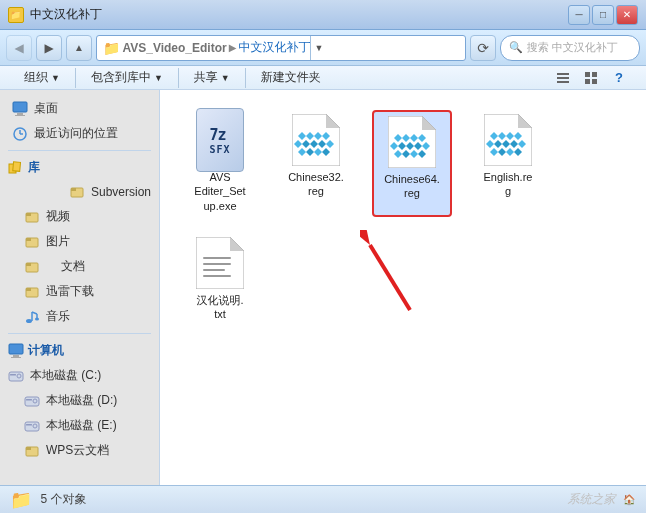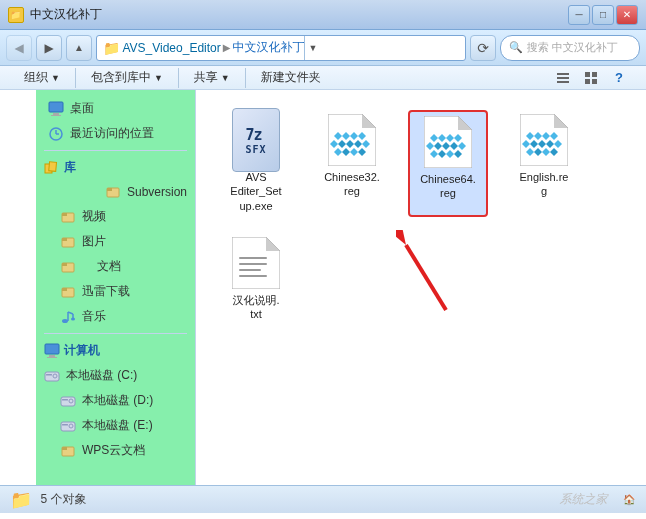--- a/index.html
+++ b/index.html
@@ -163,25 +163,24 @@
     
     .main {
       display: flex;
       height: calc(519px - 30px - 36px - 30px - 28px);
     }
 
     
     .sidebar {
       width: 160px;
       min-width: 160px;
-      background: #86efac;
+      background: #e5e5e5;
       border-right: 1px solid #c0d4ea;
       overflow-y: auto;
       padding: 6px 0;
-      margin-left: 36px;
     }
     .sidebar-item {
       display: flex;
       align-items: center;
       gap: 6px;
       padding: 4px 8px 4px 12px;
       cursor: pointer;
       font-size: 12px;
       color: #333;
     }
@@ -278,21 +277,21 @@
       padding: 0 10px;
       gap: 10px;
       font-size: 12px;
       color: #444;
     }
     .status-left { display: flex; align-items: center; gap: 8px; }
     .status-right {
       margin-left: auto;
       display: flex;
       align-items: center;
-      gap: 16px;
+      gap: 8px;
       font-family: Liberation Mono, monospace;
     }
     .watermark {
       font-size: 12px;
       color: #888;
       font-style: italic;
     }
   </style>
 </head>
 <body>
@@ -315,21 +314,21 @@
   </div>
   <div class="nav-btn">
     <span>▶</span>
   </div>
   <div class="nav-btn" style="font-size:10px;">
     <span>▲</span>
   </div>
   <div class="address-bar">
     <div class="address-parts">
       <span style="font-size:14px;">📁</span>
-      <span style="color:#0369a1; font-weight:400;">AVS_Video_Editor</span>
+      <span style="color:#737373; font-weight:700;">AVS_Video_Editor</span>
       <span class="address-sep">▶</span>
       <span style="color:#1a6abf; font-weight:500;">中文汉化补丁</span>
     </div>
     <div class="address-dropdown">▼</div>
   </div>
   <div class="refresh-btn">
     <span>⟳</span>
   </div>
   <div class="search-bar">
     <span style="font-size:11px; color:#888;">🔍</span>

